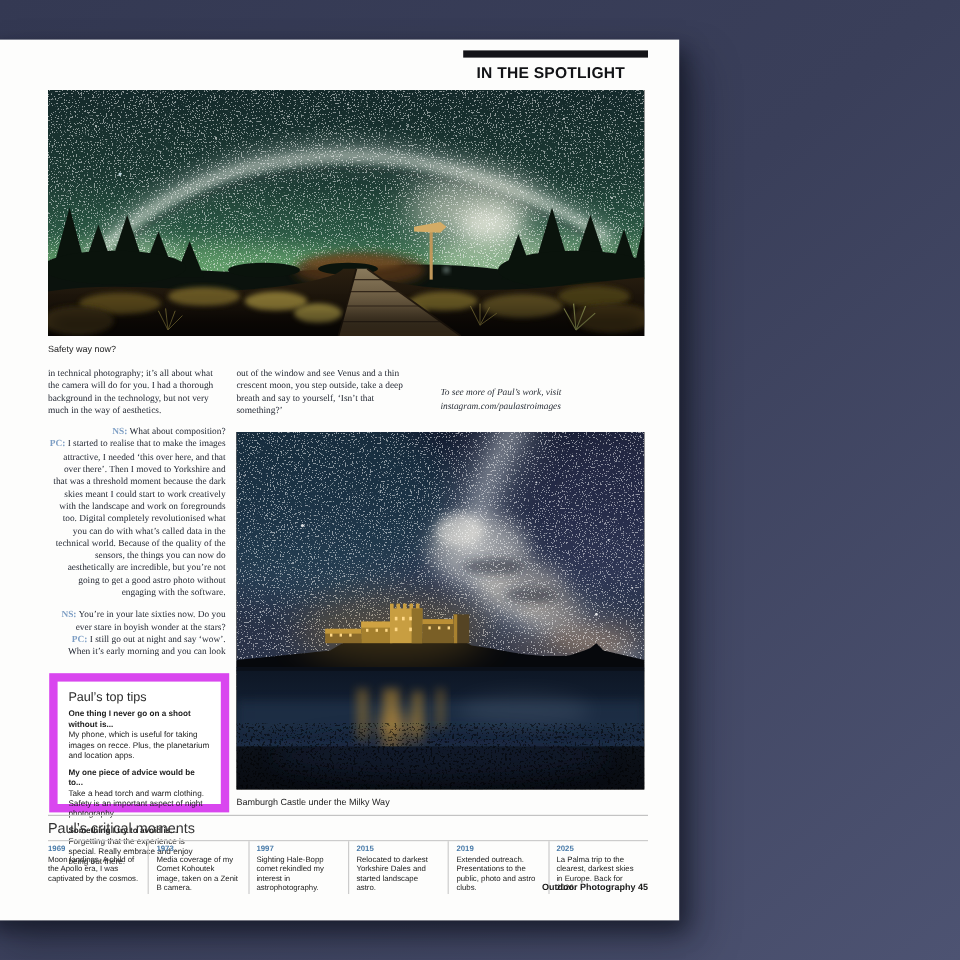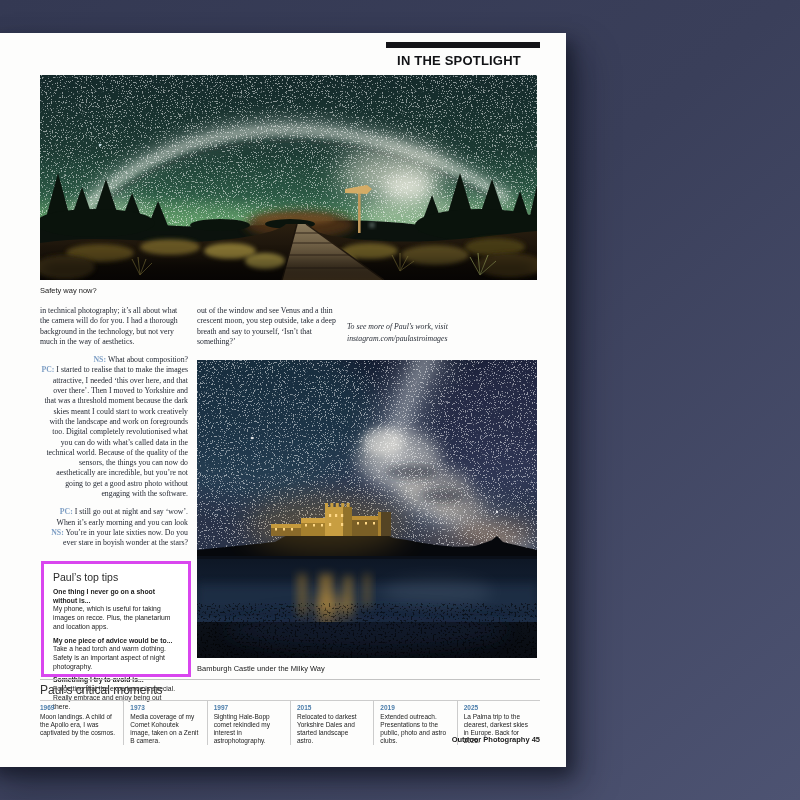--- a/index.html
+++ b/index.html
@@ -21,30 +21,30 @@
   .photo{position:absolute;overflow:hidden;background:#000;}
   .photo svg{display:block;width:100%;height:100%;}
   .pan{left:54px;top:42px;width:497px;height:205px;}
   .castle{left:211px;top:327px;width:340px;height:298px;}
   .caption{position:absolute;font:400 7.5px/1.2 "Liberation Sans",sans-serif;color:#222;}
   .cap-pan{left:54px;top:253px;}
   .cap-castle{left:211px;top:631px;}
   .col1{position:absolute;left:54px;top:273px;width:148px;}
   .col2{position:absolute;left:211px;top:273px;width:152px;}
   .note{
-    position:absolute;left:361px;top:288px;width:168px;
+    position:absolute;left:381px;top:288px;width:168px;
     font:italic 400 7.8px/1.5 "Liberation Serif",serif;color:#2a2f38;
   }
   .serif,.qa-line{font:400 7.8px/10.3px "Liberation Serif",serif;color:#232833;}
   .serif{margin:0 0 8px 0;}
   .para{margin:0 0 8px 0;text-align:right;}
   .qa-label{color:#7d9ec4;font-weight:700;}
   .tips{
     position:absolute;left:55px;top:528px;width:150px;height:116px;
-    border:3px solid #d946ef;background:#fff;box-sizing:border-box;padding:7px 9px 0;
+    border:7px solid #d946ef;background:#fff;box-sizing:border-box;padding:7px 9px 0;
   }
   .tips-title{font:400 10.5px/1.15 "Liberation Sans",sans-serif;color:#2b2b2b;margin-bottom:5px;}
   .tip{margin-bottom:5px;}
   .tip-lead{font:700 6.8px/8.7px "Liberation Sans",sans-serif;color:#1c1c1c;}
   .tip-body{font:400 6.8px/8.7px "Liberation Sans",sans-serif;color:#1c1c1c;}
   .tl-rule{position:absolute;left:54px;top:646px;width:500px;height:1px;background:#c3c3c3;}
   .tl-title{position:absolute;left:54px;top:651px;font:400 12px/1.1 "Liberation Sans",sans-serif;color:#333;}
   .tl-grid{
     position:absolute;left:54px;top:667px;width:500px;box-sizing:border-box;
     display:grid;grid-template-columns:repeat(6,1fr);border-top:1px solid #ccc;
@@ -202,22 +202,22 @@
   </div>
   <div class="caption cap-pan">Safety way now?</div>
 
   <div class="col1">
     <p class="serif">in technical photography; it’s all about what the camera will do for you. I had a thorough background in the technology, but not very much in the way of aesthetics.</p>
     <div class="para">
       <div class="qa-line"><span class="qa-label">NS:</span> <span>What about composition?</span></div>
       <div class="qa-line"><span class="qa-label">PC:</span> <span>I started to realise that to make the images attractive, I needed ‘this over here, and that over there’. Then I moved to Yorkshire and that was a threshold moment because the dark skies meant I could start to work creatively with the landscape and work on foregrounds too. Digital completely revolutionised what you can do with what’s called data in the technical world. Because of the quality of the sensors, the things you can now do aesthetically are incredible, but you’re not going to get a good astro photo without engaging with the software.</span></div>
     </div>
     <div class="para">
+      <div class="qa-line"><span class="qa-label">NS:</span> <span>You’re in your late sixties now. Do you ever stare in boyish wonder at the stars?</span></div>
       <div class="qa-line"><span class="qa-label">PC:</span> <span>I still go out at night and say ‘wow’. When it’s early morning and you can look</span></div>
-      <div class="qa-line"><span class="qa-label">NS:</span> <span>You’re in your late sixties now. Do you ever stare in boyish wonder at the stars?</span></div>
     </div>
   </div>
 
   <div class="col2">
     <p class="serif">out of the window and see Venus and a thin crescent moon, you step outside, take a deep breath and say to yourself, ‘Isn’t that something?’</p>
   </div>
 
   <div class="note">To see more of Paul’s work, visit instagram.com/paulastroimages</div>
 
   <div class="photo castle">

